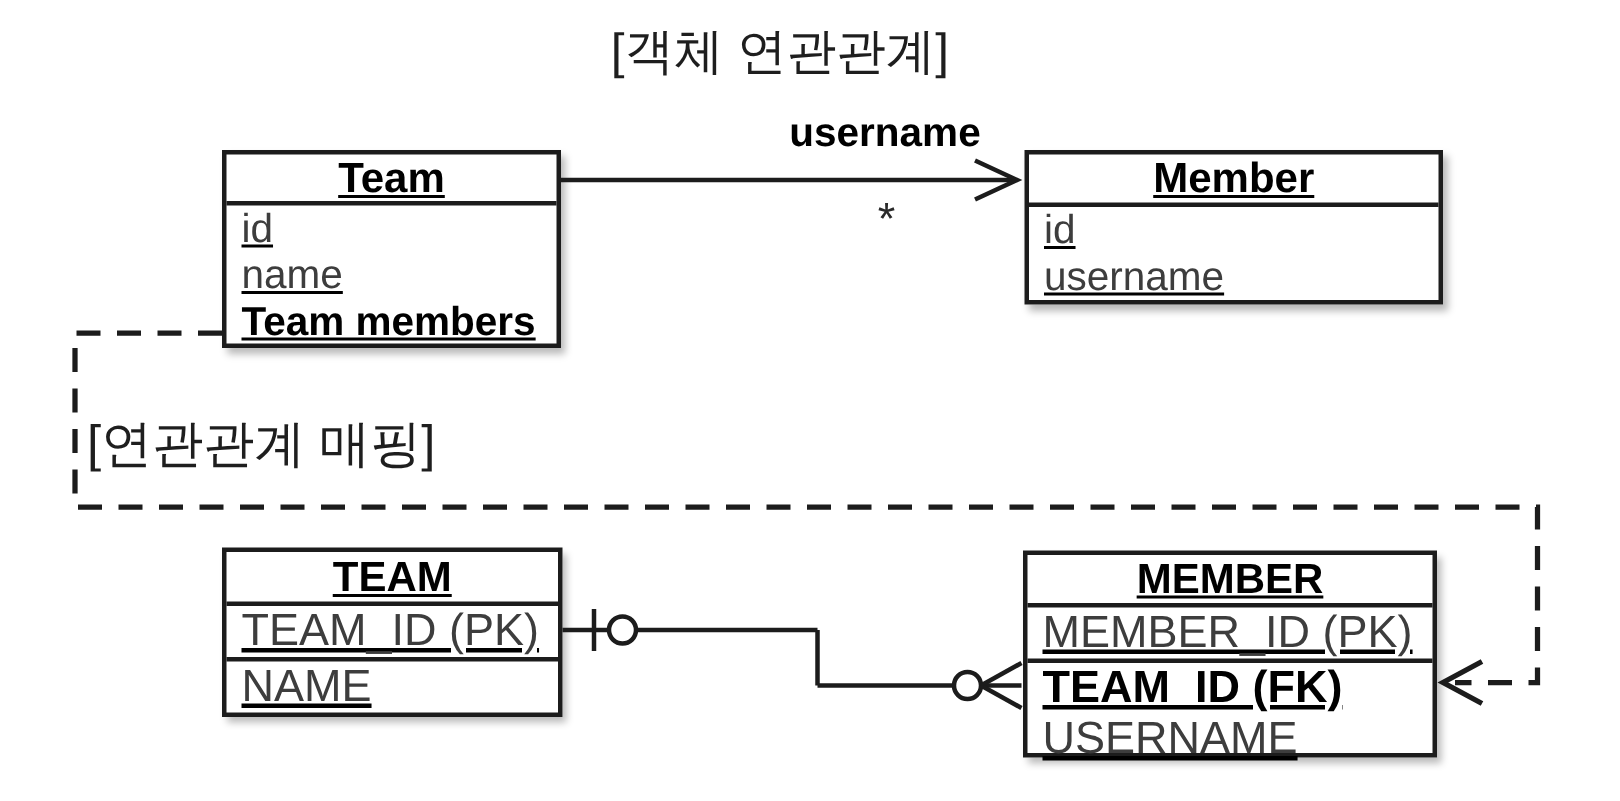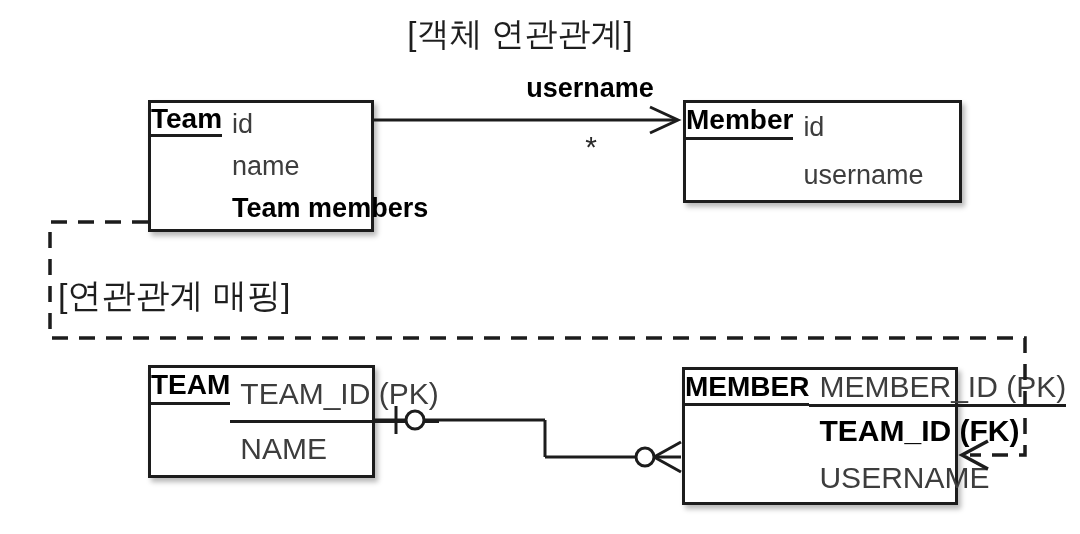--- a/index.html
+++ b/index.html
@@ -26,21 +26,22 @@
     white-space:nowrap;
   }
   
   .box{
     position:absolute;
     box-sizing:border-box;
     border:3px solid var(--line);
     background:var(--bg);
     box-shadow:3px 4px 5px rgba(0,0,0,0.28);
     display:flex;
-    flex-direction:row;
+    flex-direction:column;
+    text-decoration:underline;
   }
   .hdr{
     box-sizing:border-box;
     border-bottom:3px solid var(--line);
     display:flex;align-items:center;justify-content:center;
     font-weight:bold;
     font-size:28px;
   }
   .rows{flex:1;display:flex;flex-direction:column;}
   .row{

